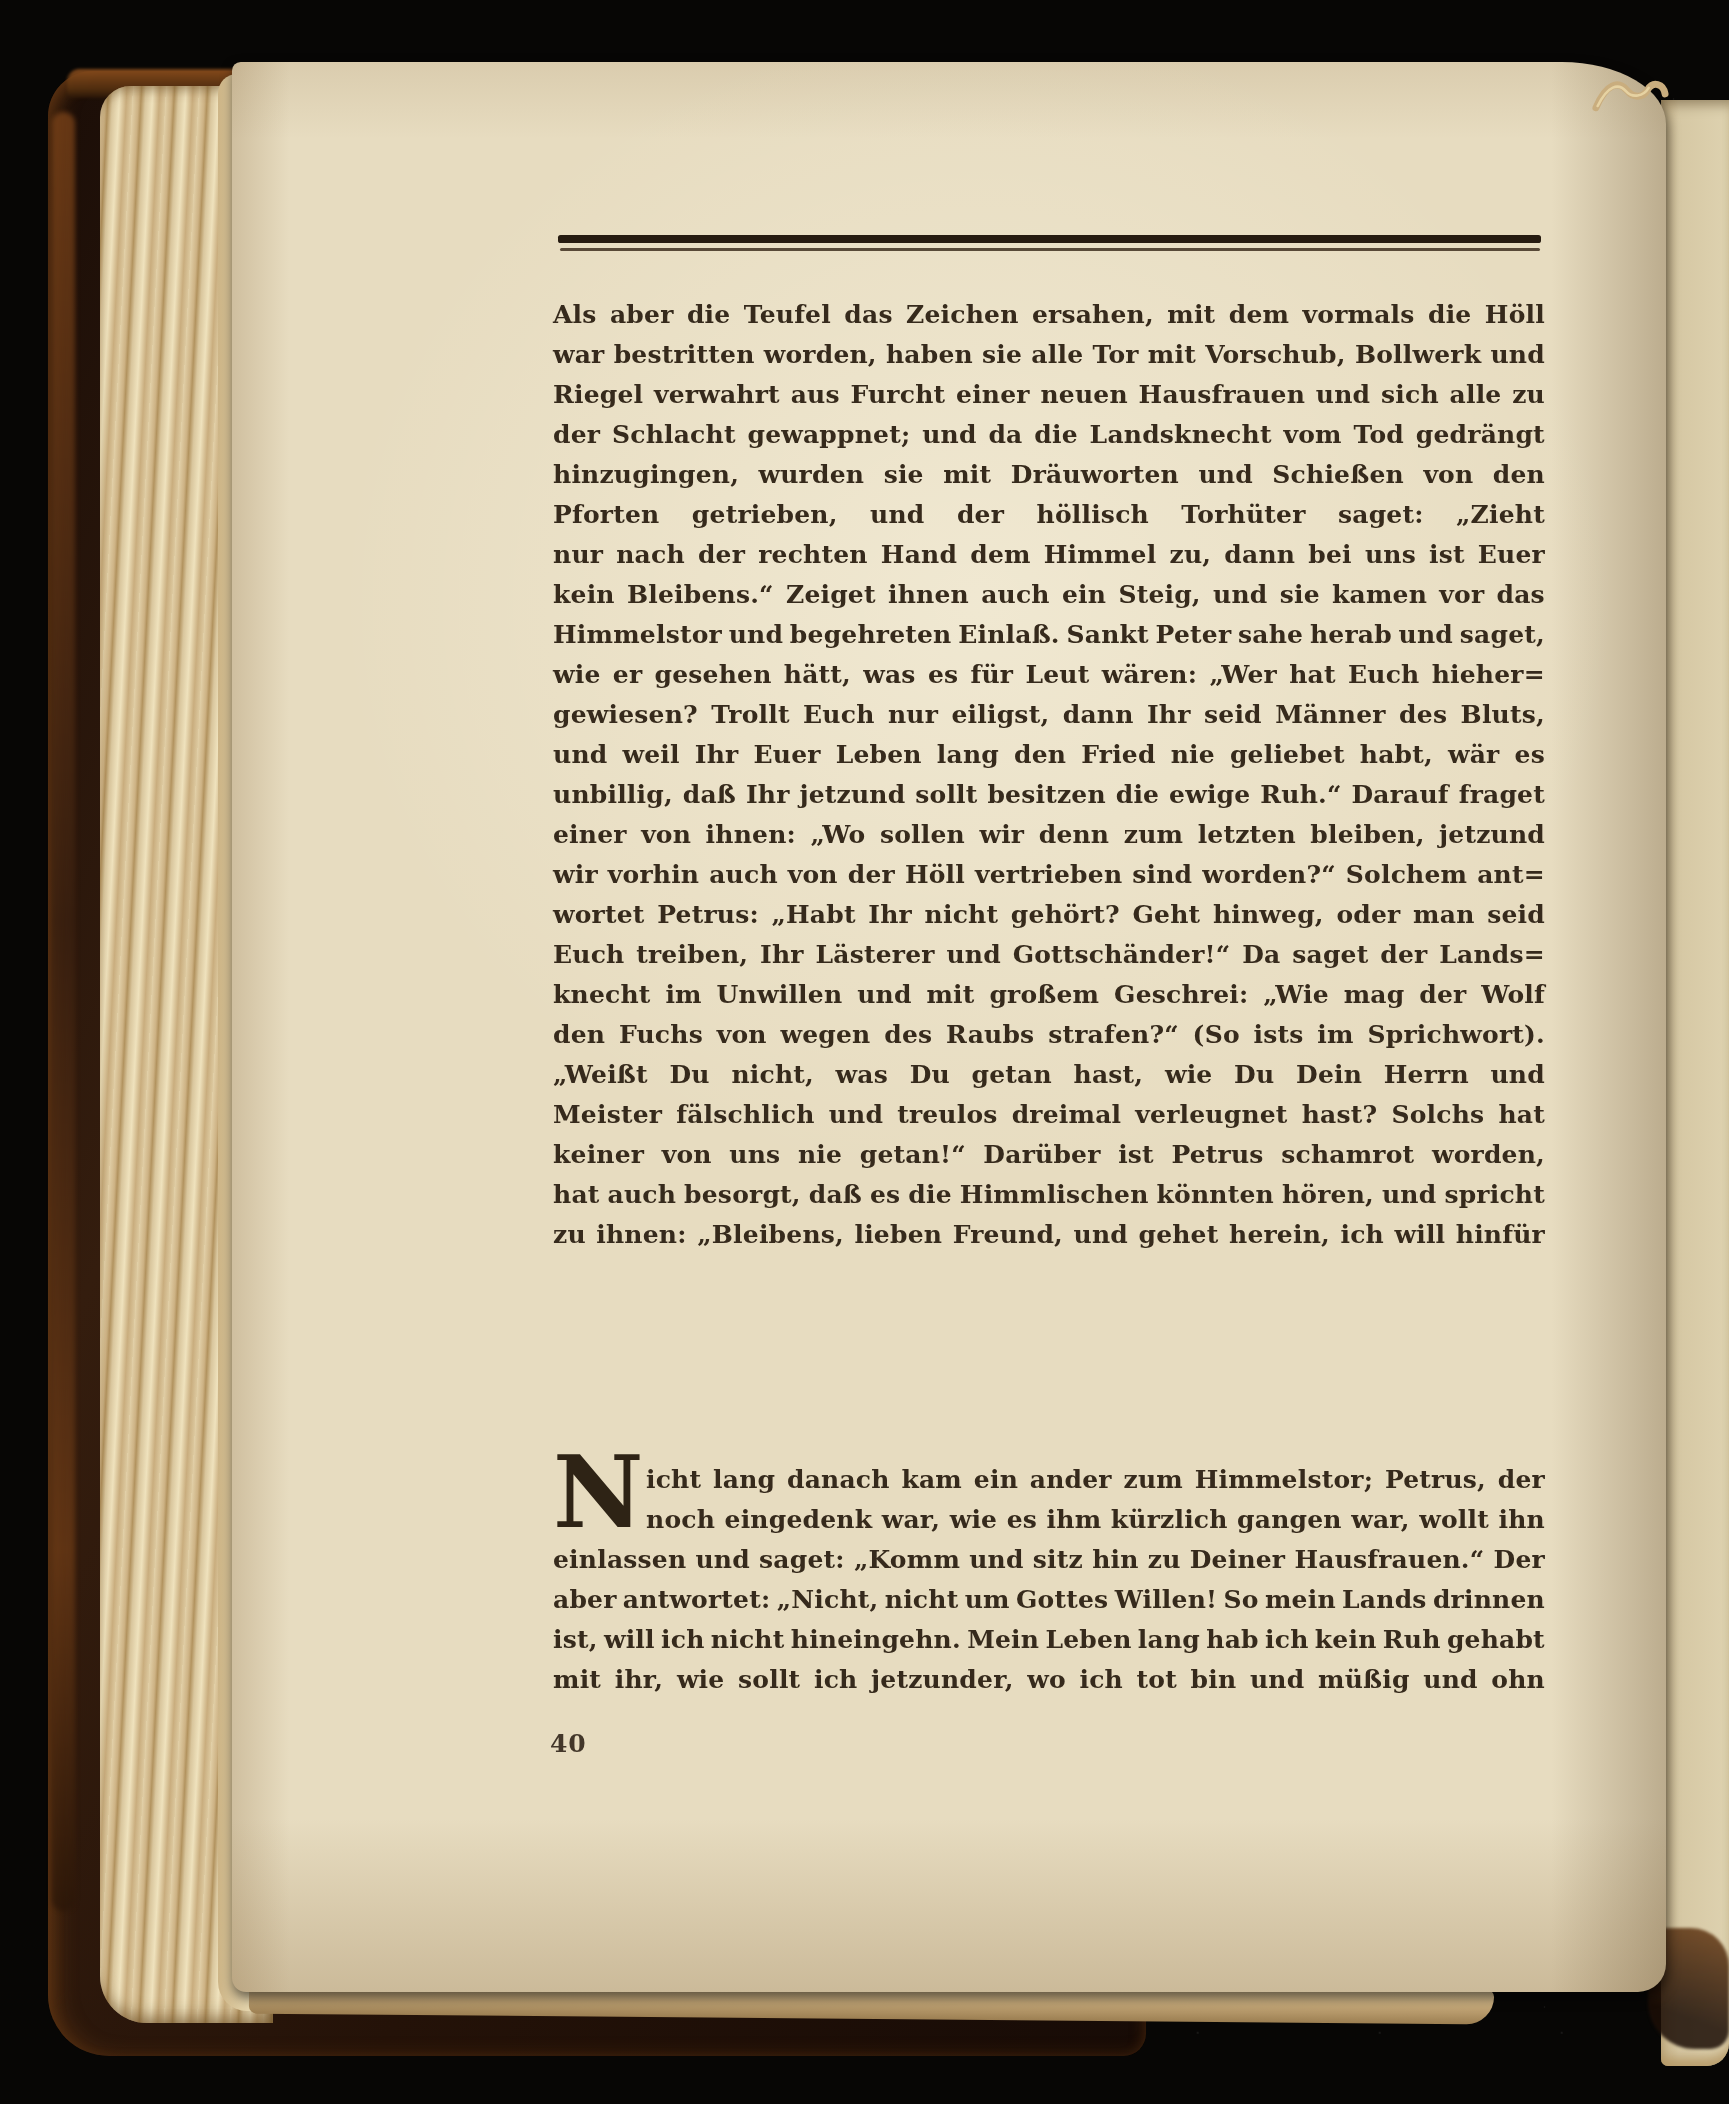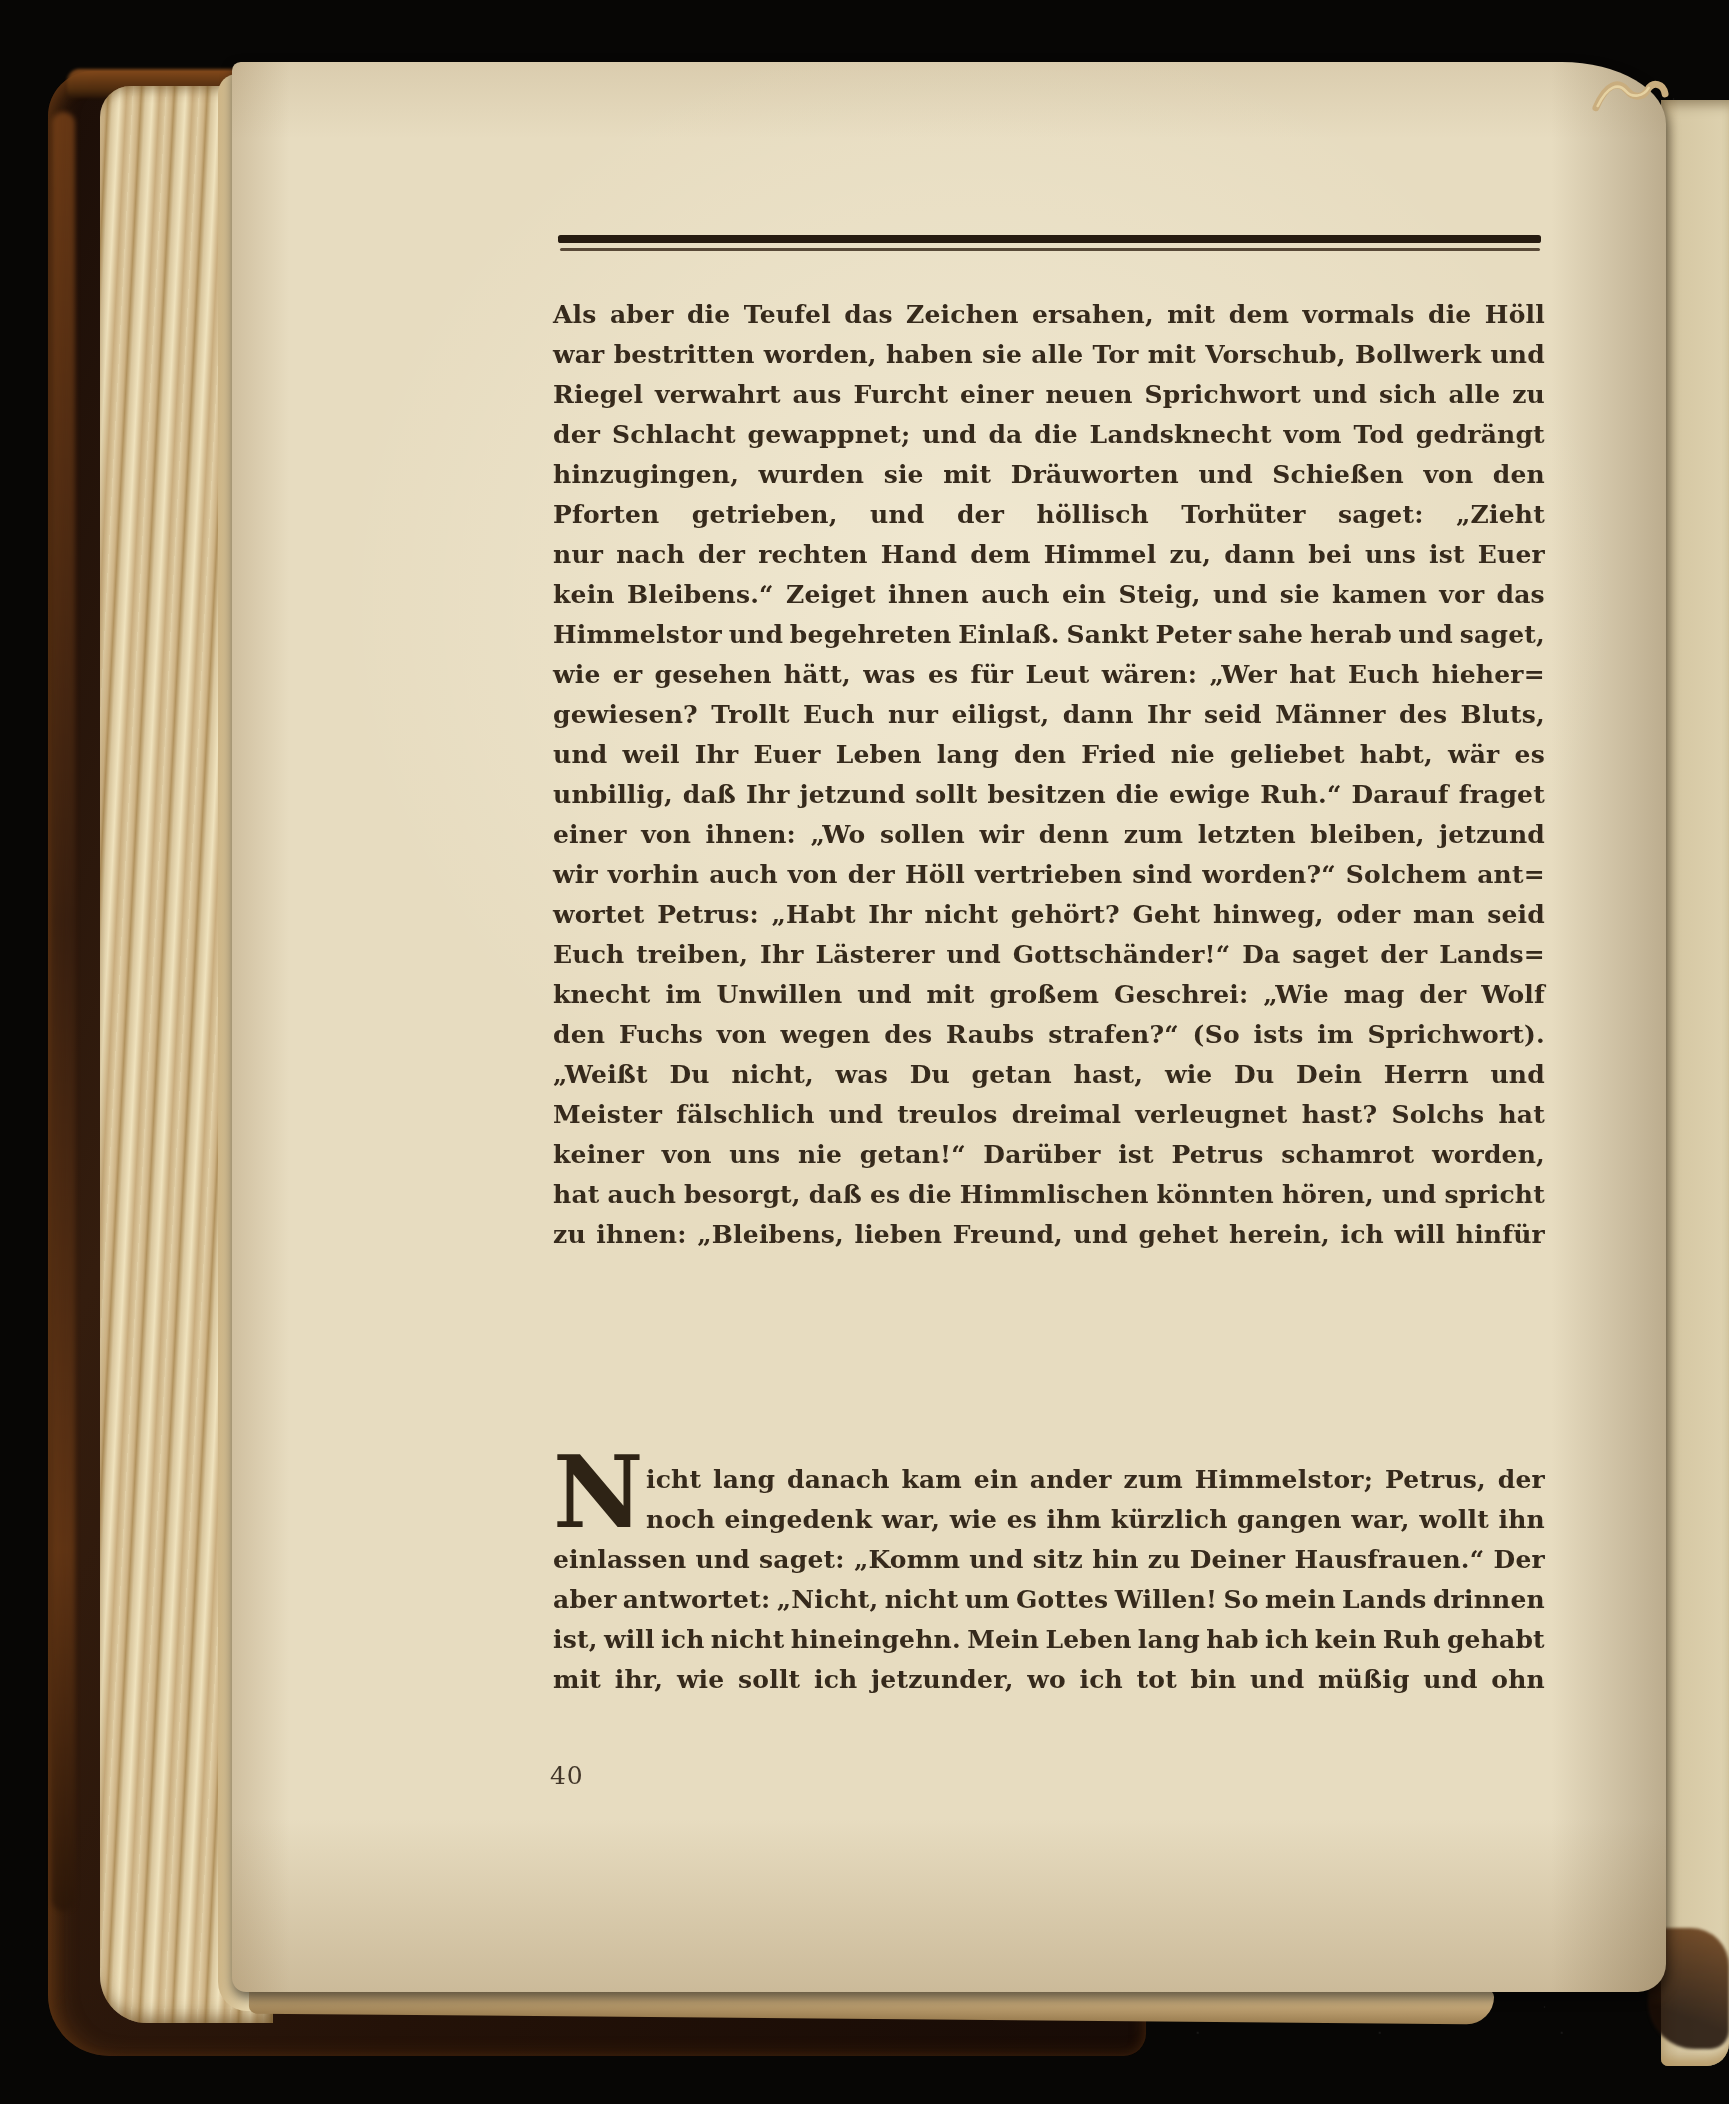--- a/index.html
+++ b/index.html
@@ -90,21 +90,21 @@
   .para .line{height:40px;line-height:40px;white-space:nowrap;}
   .para .line[data-justify="true"]{display:flex;justify-content:space-between;white-space:normal;}
   .para1{left:553px;top:295px;width:992px;}
   .para2{left:553px;top:1460px;width:992px;}
   .para2 .indent{padding-left:93px;}
 
   .heading{left:553px;top:1384px;width:992px;height:48px;line-height:48px;
     text-align:center;font-size:32px;font-weight:700;letter-spacing:0.9px;}
   .dropcap{left:553px;top:1451px;width:90px;height:90px;line-height:83px;
     font-size:99px;font-weight:700;color:#2e2315;}
-  .pagenum{left:550px;top:1729px;font-size:25px;font-weight:400;letter-spacing:0.9px;color:#43372a;margin-top:32px;}
+  .pagenum{left:550px;top:1729px;font-size:25px;font-weight:700;letter-spacing:0.9px;color:#43372a;}
 </style>
 </head>
 <body>
 
 <div class="abs leather"></div>
 <div class="abs leather-top-edge"></div>
 <div class="abs leather-left-hl"></div>
 <div class="abs page-stack"></div>
 <div class="abs page-stack-inner"></div>
 <div class="abs stack-bottom"></div>
@@ -149,21 +149,21 @@
         <span>Bollwerk</span>
         <span>und</span>
       </div>
     <div class="line" data-justify="true">
         <span>Riegel</span>
         <span>verwahrt</span>
         <span>aus</span>
         <span>Furcht</span>
         <span>einer</span>
         <span>neuen</span>
-        <span>Sprichwort</span>
+        <span>Hausfrauen</span>
         <span>und</span>
         <span>sich</span>
         <span>alle</span>
         <span>zu</span>
       </div>
     <div class="line" data-justify="true">
         <span>der</span>
         <span>Schlacht</span>
         <span>gewappnet;</span>
         <span>und</span>

